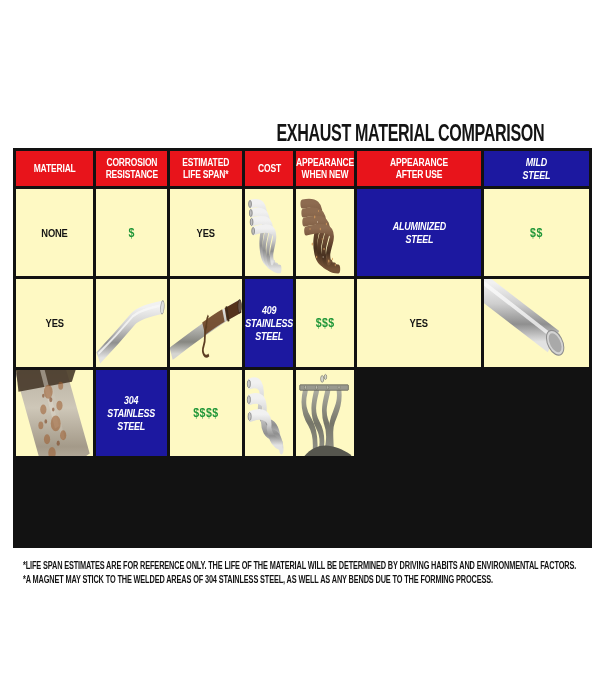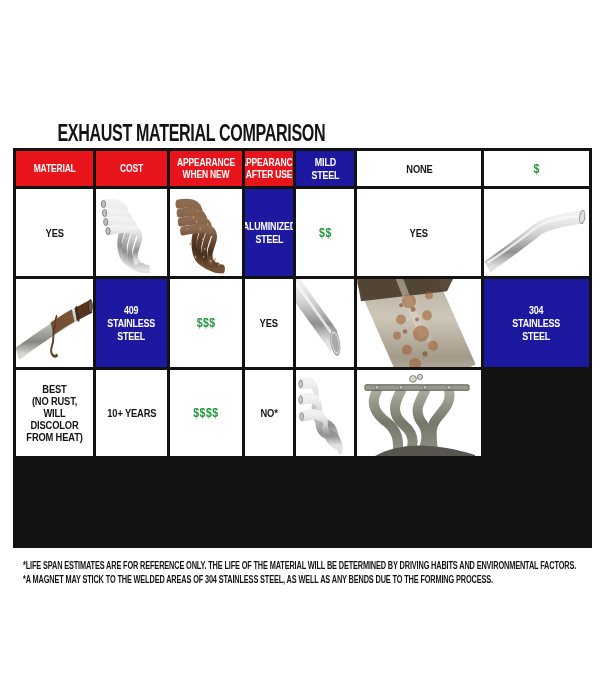--- a/index.html
+++ b/index.html
@@ -1,43 +1,43 @@
 <!DOCTYPE html>
 <html style="--header-red: #e8141b; --material-blue: #1c18a0; --cost-green: #1f9638; --border-black: #121212;"><head>
 <meta charset="utf-8">
 <style>
   html,body{margin:0;padding:0;}
   body{
     width:602px;height:700px;background:#ffffff;position:relative;overflow:hidden;
     font-family:"Liberation Sans", sans-serif;
     -webkit-font-smoothing:antialiased;
   }
-  .title-wrap{position:absolute;top:120px;left:0;width:602px;text-align:left;}
+  .title-wrap{position:absolute;top:120px;left:0;width:602px;text-align:right;}
   .title{
     display:inline-block;font-size:23px;font-weight:700;color:#141414;
     letter-spacing:-0.5px;transform:scaleX(0.70);transform-origin:center;white-space:nowrap;
   }
   .tbl{
     position:absolute;left:13px;top:148px;width:579px;height:400px;
     box-sizing:border-box;background:var(--border-black,#121212);
     padding:3px;display:grid;gap:3px;
     grid-template-columns:77px 71px 72px 48px 58px 124px 105px;
     grid-template-rows:35px 87px 88px 86px 86px;
   }
   .cell{
-    background:#ffffff;display:flex;align-items:center;justify-content:center;
+    background:#fef9c3;display:flex;align-items:center;justify-content:center;
     text-align:center;overflow:hidden;
   }
   .cond{
     display:inline-block;transform:scaleX(0.85);transform-origin:center;
     white-space:pre-line;text-align:center;font-weight:700;
   }
   .head{background:var(--header-red,#e8141b);color:#ffffff;}
   .head .cond{font-size:10px;line-height:11.5px;letter-spacing:-0.2px;}
-  .mat{background:var(--material-blue,#1c18a0);color:#ffffff;}
+  .mat{background:var(--material-blue,#1c18a0);color:#ffffff;font-style:italic;}
   .mat .cond{font-size:10.5px;line-height:13px;letter-spacing:-0.2px;}
   .val{color:#151515;}
   .val .cond{font-size:11px;line-height:12px;letter-spacing:-0.2px;}
   .cost{color:var(--cost-green,#1f9638);}
   .cost .cond{font-size:12.5px;letter-spacing:0.5px;}
   .photo{padding:0;}
   .photo svg{display:block;width:100%;height:100%;}
   .notes{position:absolute;left:23px;top:558px;}
   .note{
     font-size:10.5px;font-weight:700;color:#141414;line-height:14px;
@@ -49,20 +49,28 @@
 <body>
 
 <div class="title-wrap">
   <span class="title">EXHAUST MATERIAL COMPARISON</span>
 </div>
 
 <div class="tbl">
 
   <div class="cell head">
       <span class="cond">MATERIAL</span>
+    </div>
+  <div class="cell head">
+      <span class="cond">CORROSION
+RESISTANCE</span>
+    </div>
+  <div class="cell head">
+      <span class="cond">ESTIMATED
+LIFE SPAN*</span>
     </div>
   <div class="cell head">
       <span class="cond">COST</span>
     </div>
   <div class="cell head">
       <span class="cond">APPEARANCE
 WHEN NEW</span>
     </div>
   <div class="cell head">
       <span class="cond">APPEARANCE
@@ -251,34 +259,22 @@
           <circle cx="44" cy="26" r="2"></circle>
       </g>
     </svg>
   </div>
 
   <div class="cell mat">
       <span class="cond">304
 STAINLESS
 STEEL</span>
     </div>
-  <div class="cell val">
-      <span class="cond">BEST
-(NO RUST,
-WILL DISCOLOR
-FROM HEAT)</span>
-    </div>
-  <div class="cell val">
-      <span class="cond">10+ YEARS</span>
-    </div>
   <div class="cell val cost">
       <span class="cond">$$$$</span>
-    </div>
-  <div class="cell val">
-      <span class="cond">NO*</span>
     </div>
   <div class="cell photo" aria-label="shiny-stainless-headers-photo">
     <svg viewBox="0 0 124 87" preserveAspectRatio="none">
       <defs>
           <linearGradient id="s7" x1="0" y1="0" x2="0" y2="1">
         <stop offset="0" stop-color="#f1f1f1"></stop>
             <stop offset="0.35" stop-color="#cfcfcf"></stop>
         <stop offset="0.7" stop-color="#8f8f8f"></stop>
             <stop offset="1" stop-color="#e2e2e2"></stop>
       </linearGradient>

